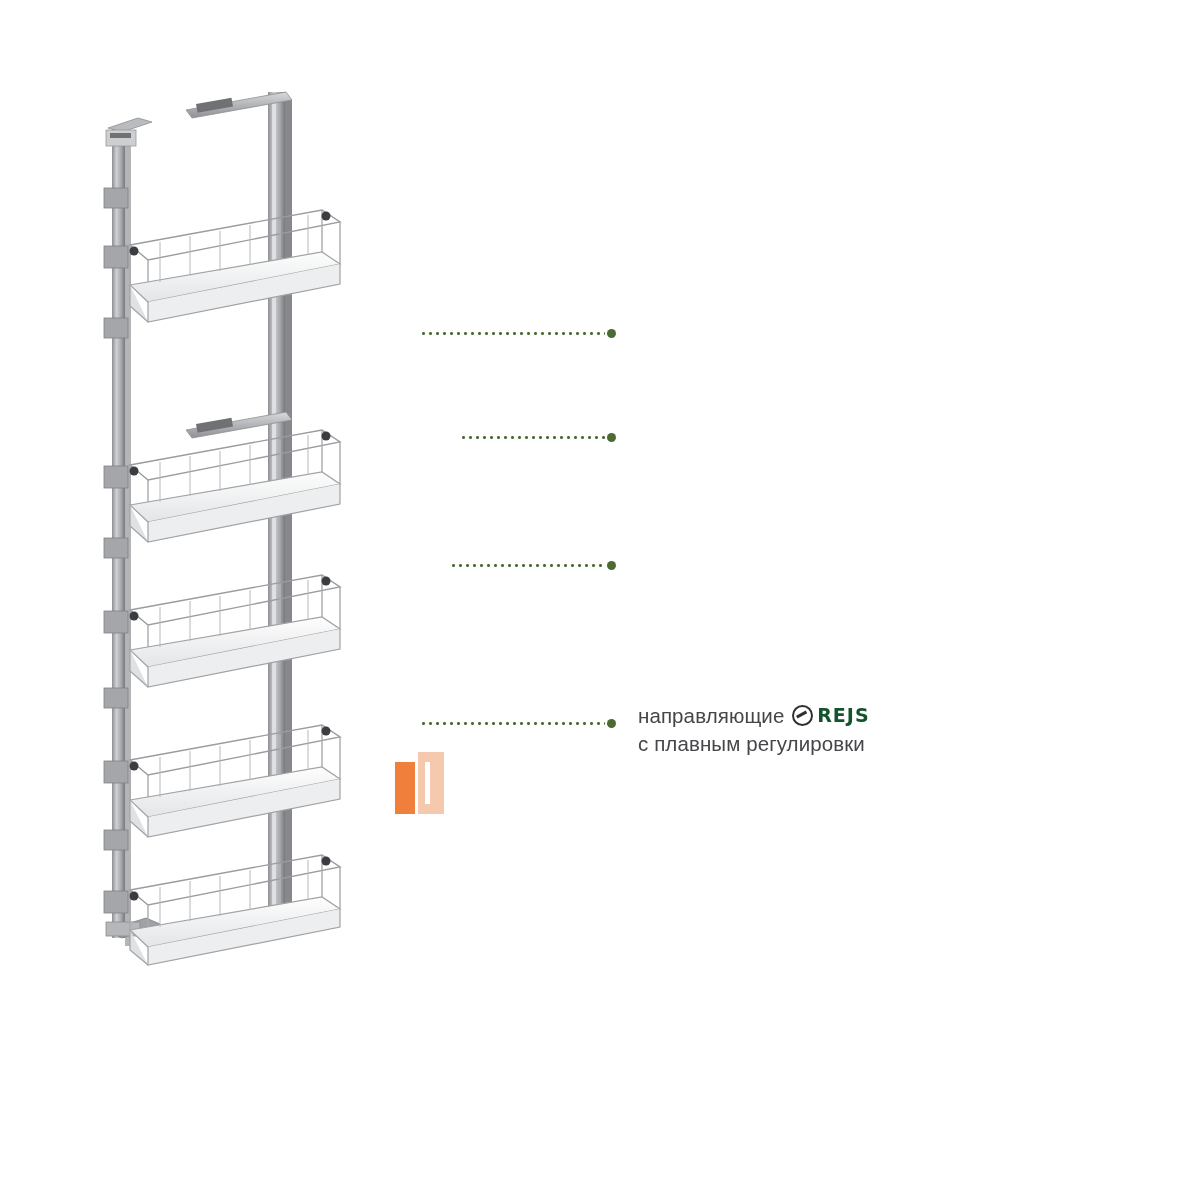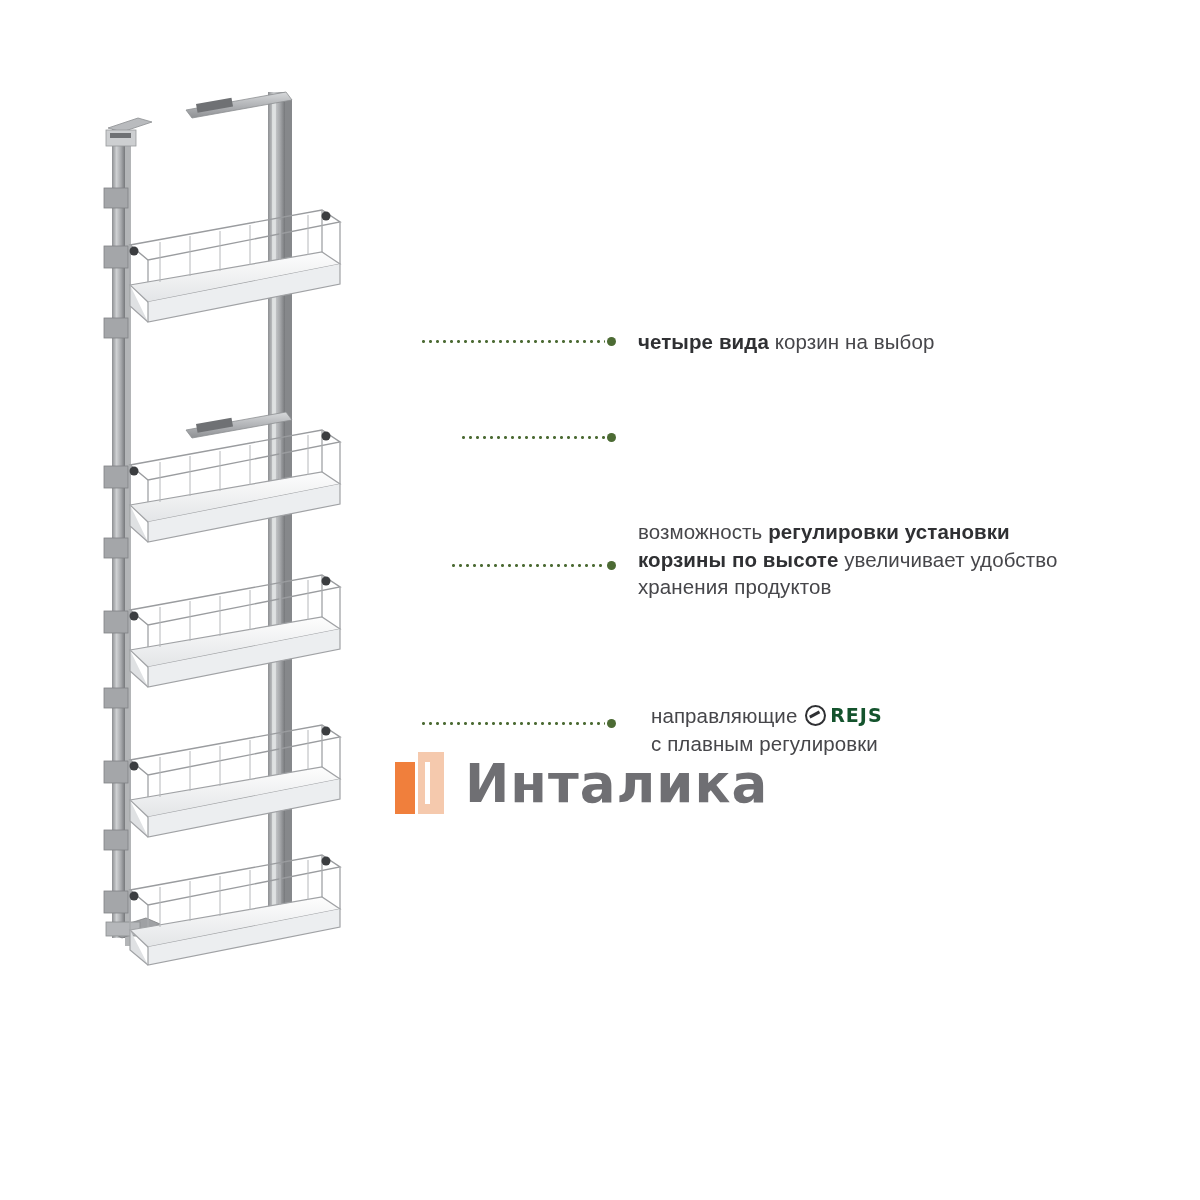--- a/index.html
+++ b/index.html
@@ -298,52 +298,49 @@
   </svg>
 </div>
 
 <div id="feature-list">
 
   <div class="feature-row" style="top:28px; left:0;">
     <span class="leader">
       <span class="dots" style="width:185px;"></span>
         <span class="bullet"></span>
     </span>
-    <span class="feature-text"><b>четыре вида </b><span>корзин на выбор</span></span>
   </div>
 
   <div class="feature-row" style="top:132px; left:40px;">
     <span class="leader">
       <span class="dots" style="width:145px;"></span>
         <span class="bullet"></span>
     </span>
   </div>
 
   <div class="feature-row" style="top:218px; left:30px; align-items:flex-start;">
     <span class="leader" style="margin-top:42px;">
       <span class="dots" style="width:155px;"></span>
         <span class="bullet"></span>
     </span>
-    <span class="feature-text" style="margin-left:22px; max-width:420px;"><span>возможность </span><b>регулировки установки корзины по высоте</b> <span>увеличивает удобство хранения продуктов</span></span>
   </div>
 
   <div class="feature-row" style="top:402px; left:0; align-items:flex-start;">
     <span class="leader" style="margin-top:16px;">
       <span class="dots" style="width:185px;"></span>
         <span class="bullet"></span>
     </span>
-    <span class="feature-text" style="margin-left:35px;"><span>направляющие</span>
+    <span class="feature-text" style="margin-left:22px;"><span>направляющие</span>
       <span class="rejs-badge">
           <span class="rejs-mark"></span>
           <span class="rejs-word">REJS</span>
         </span><br>
       <span>с плавным регулировки</span></span>
   </div>
 
 </div>
 
 <div id="brand-logo">
   <span class="logo-mark">
     <span class="bar-left"></span>
     <span class="bar-right"></span>
   </span>
-  <span class="logo-word">Инталика</span>
 </div>
 
 </body></html>

